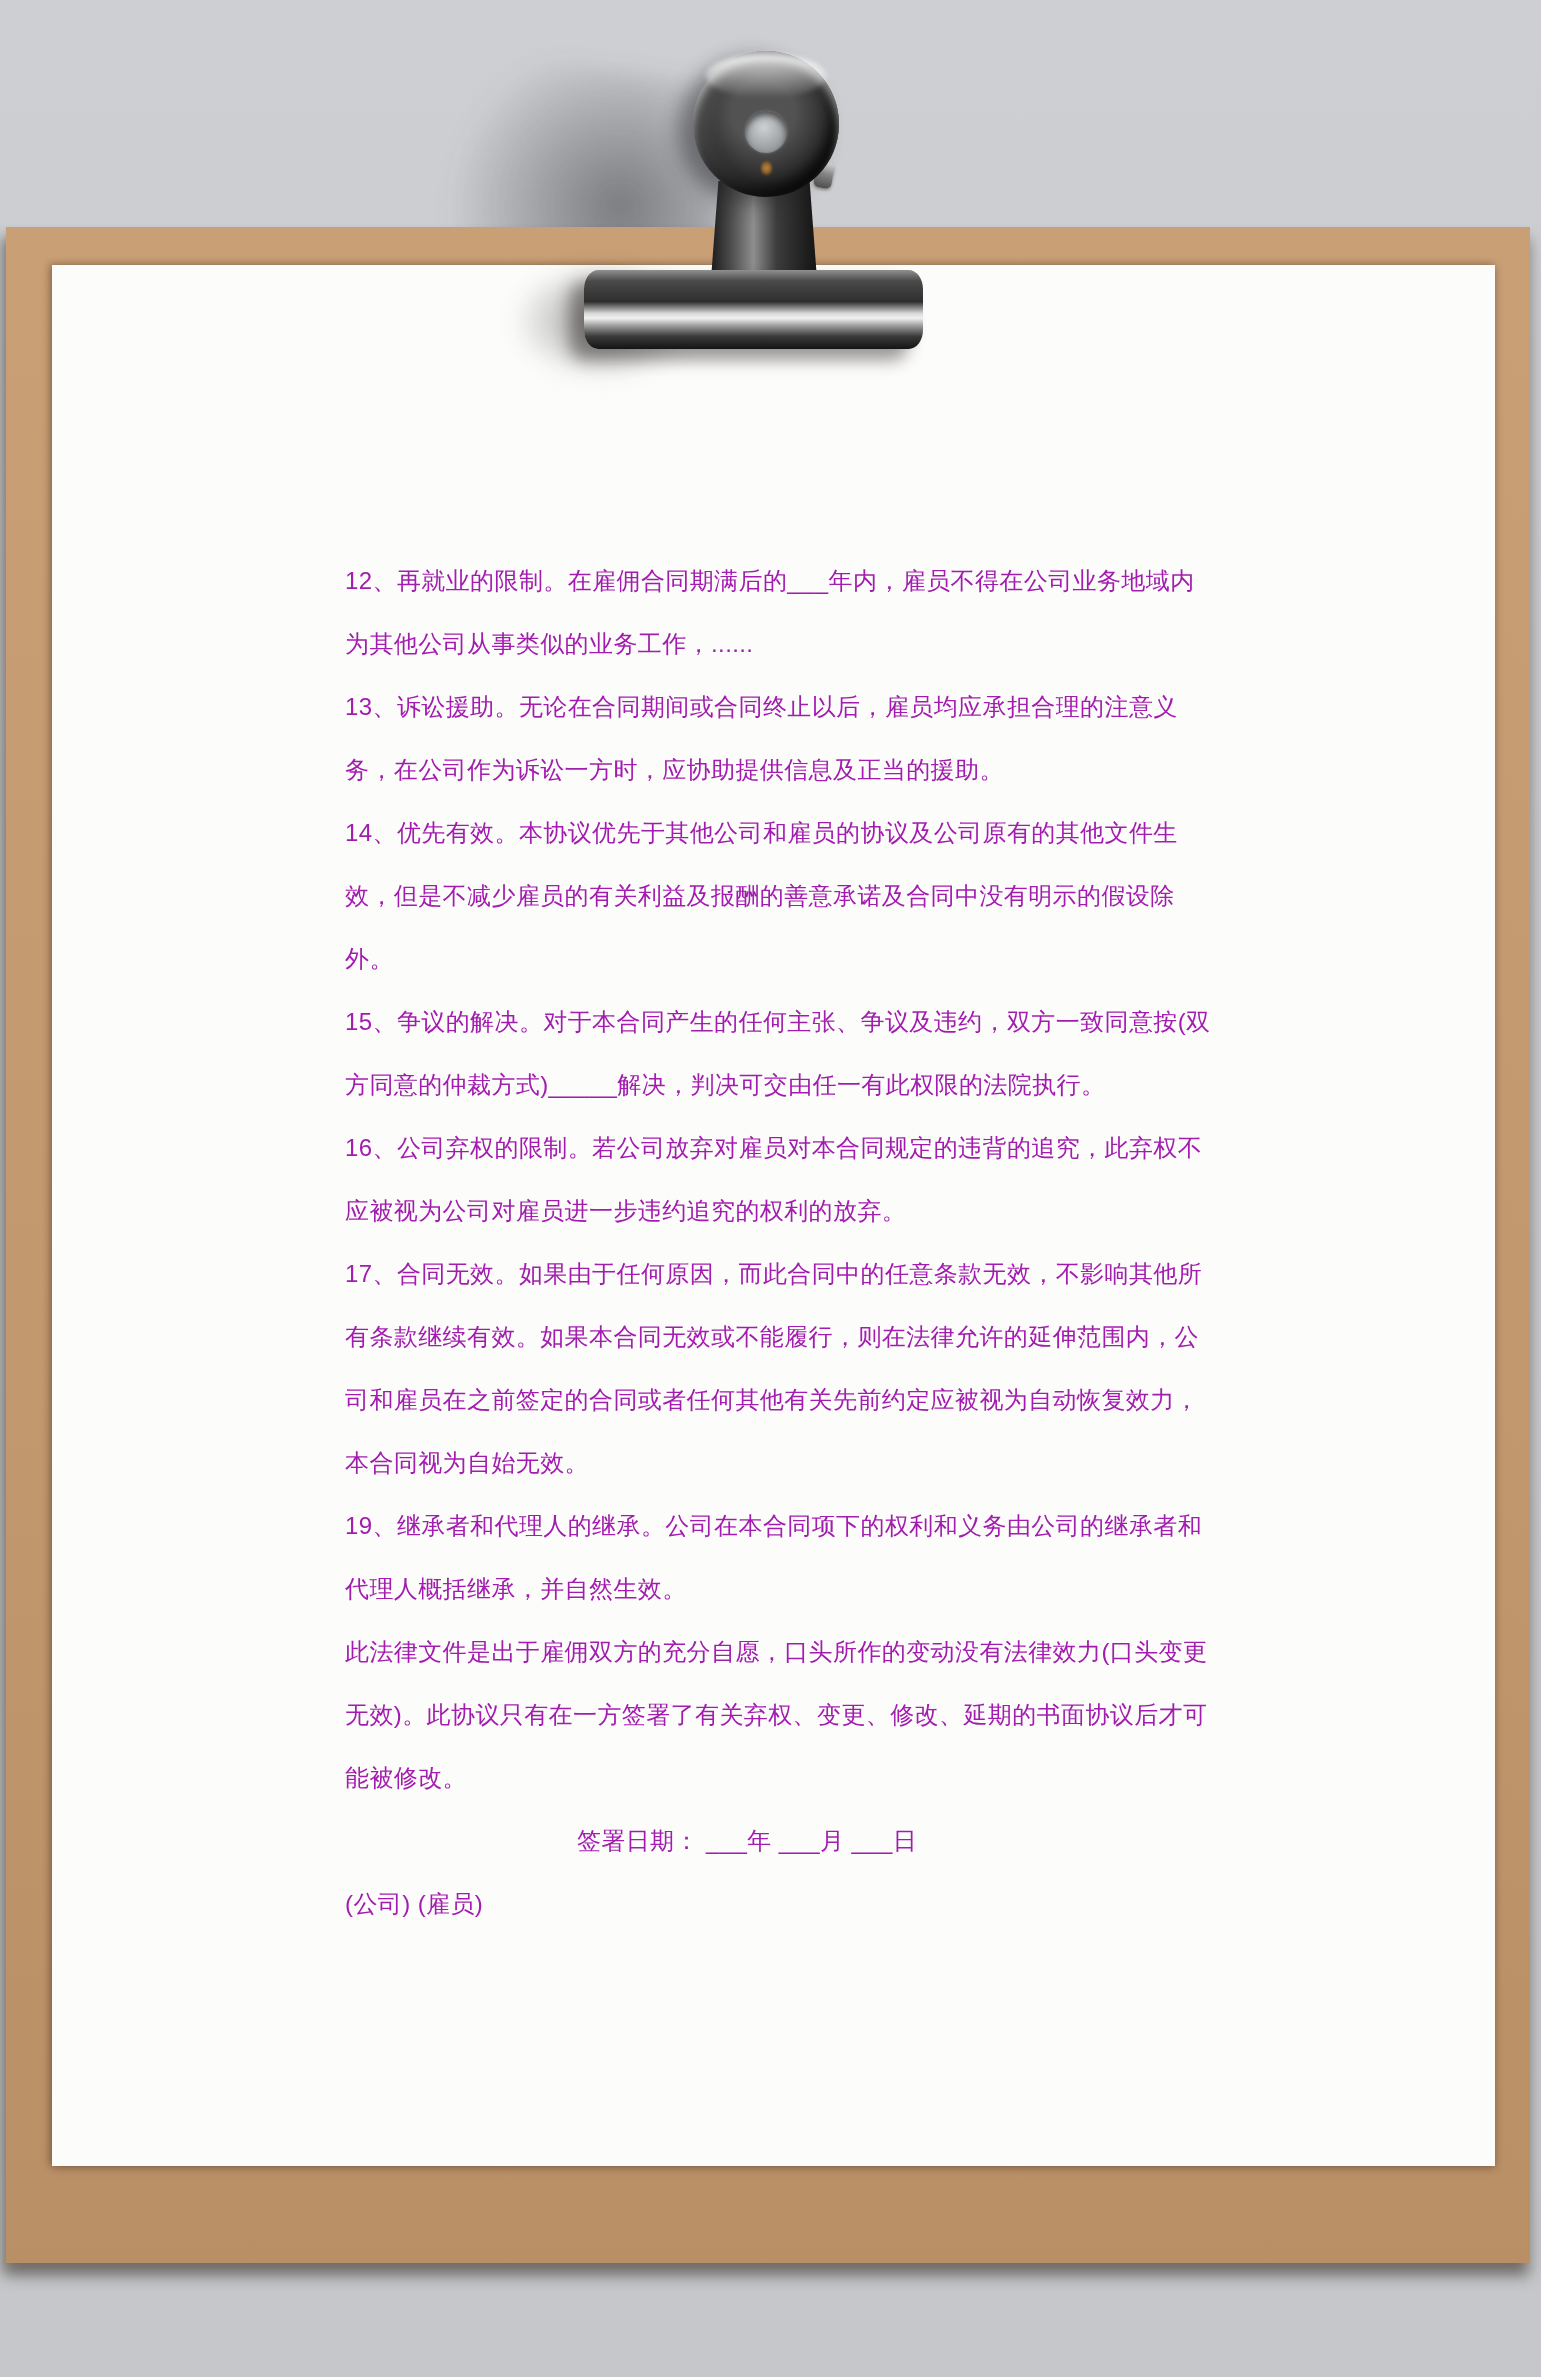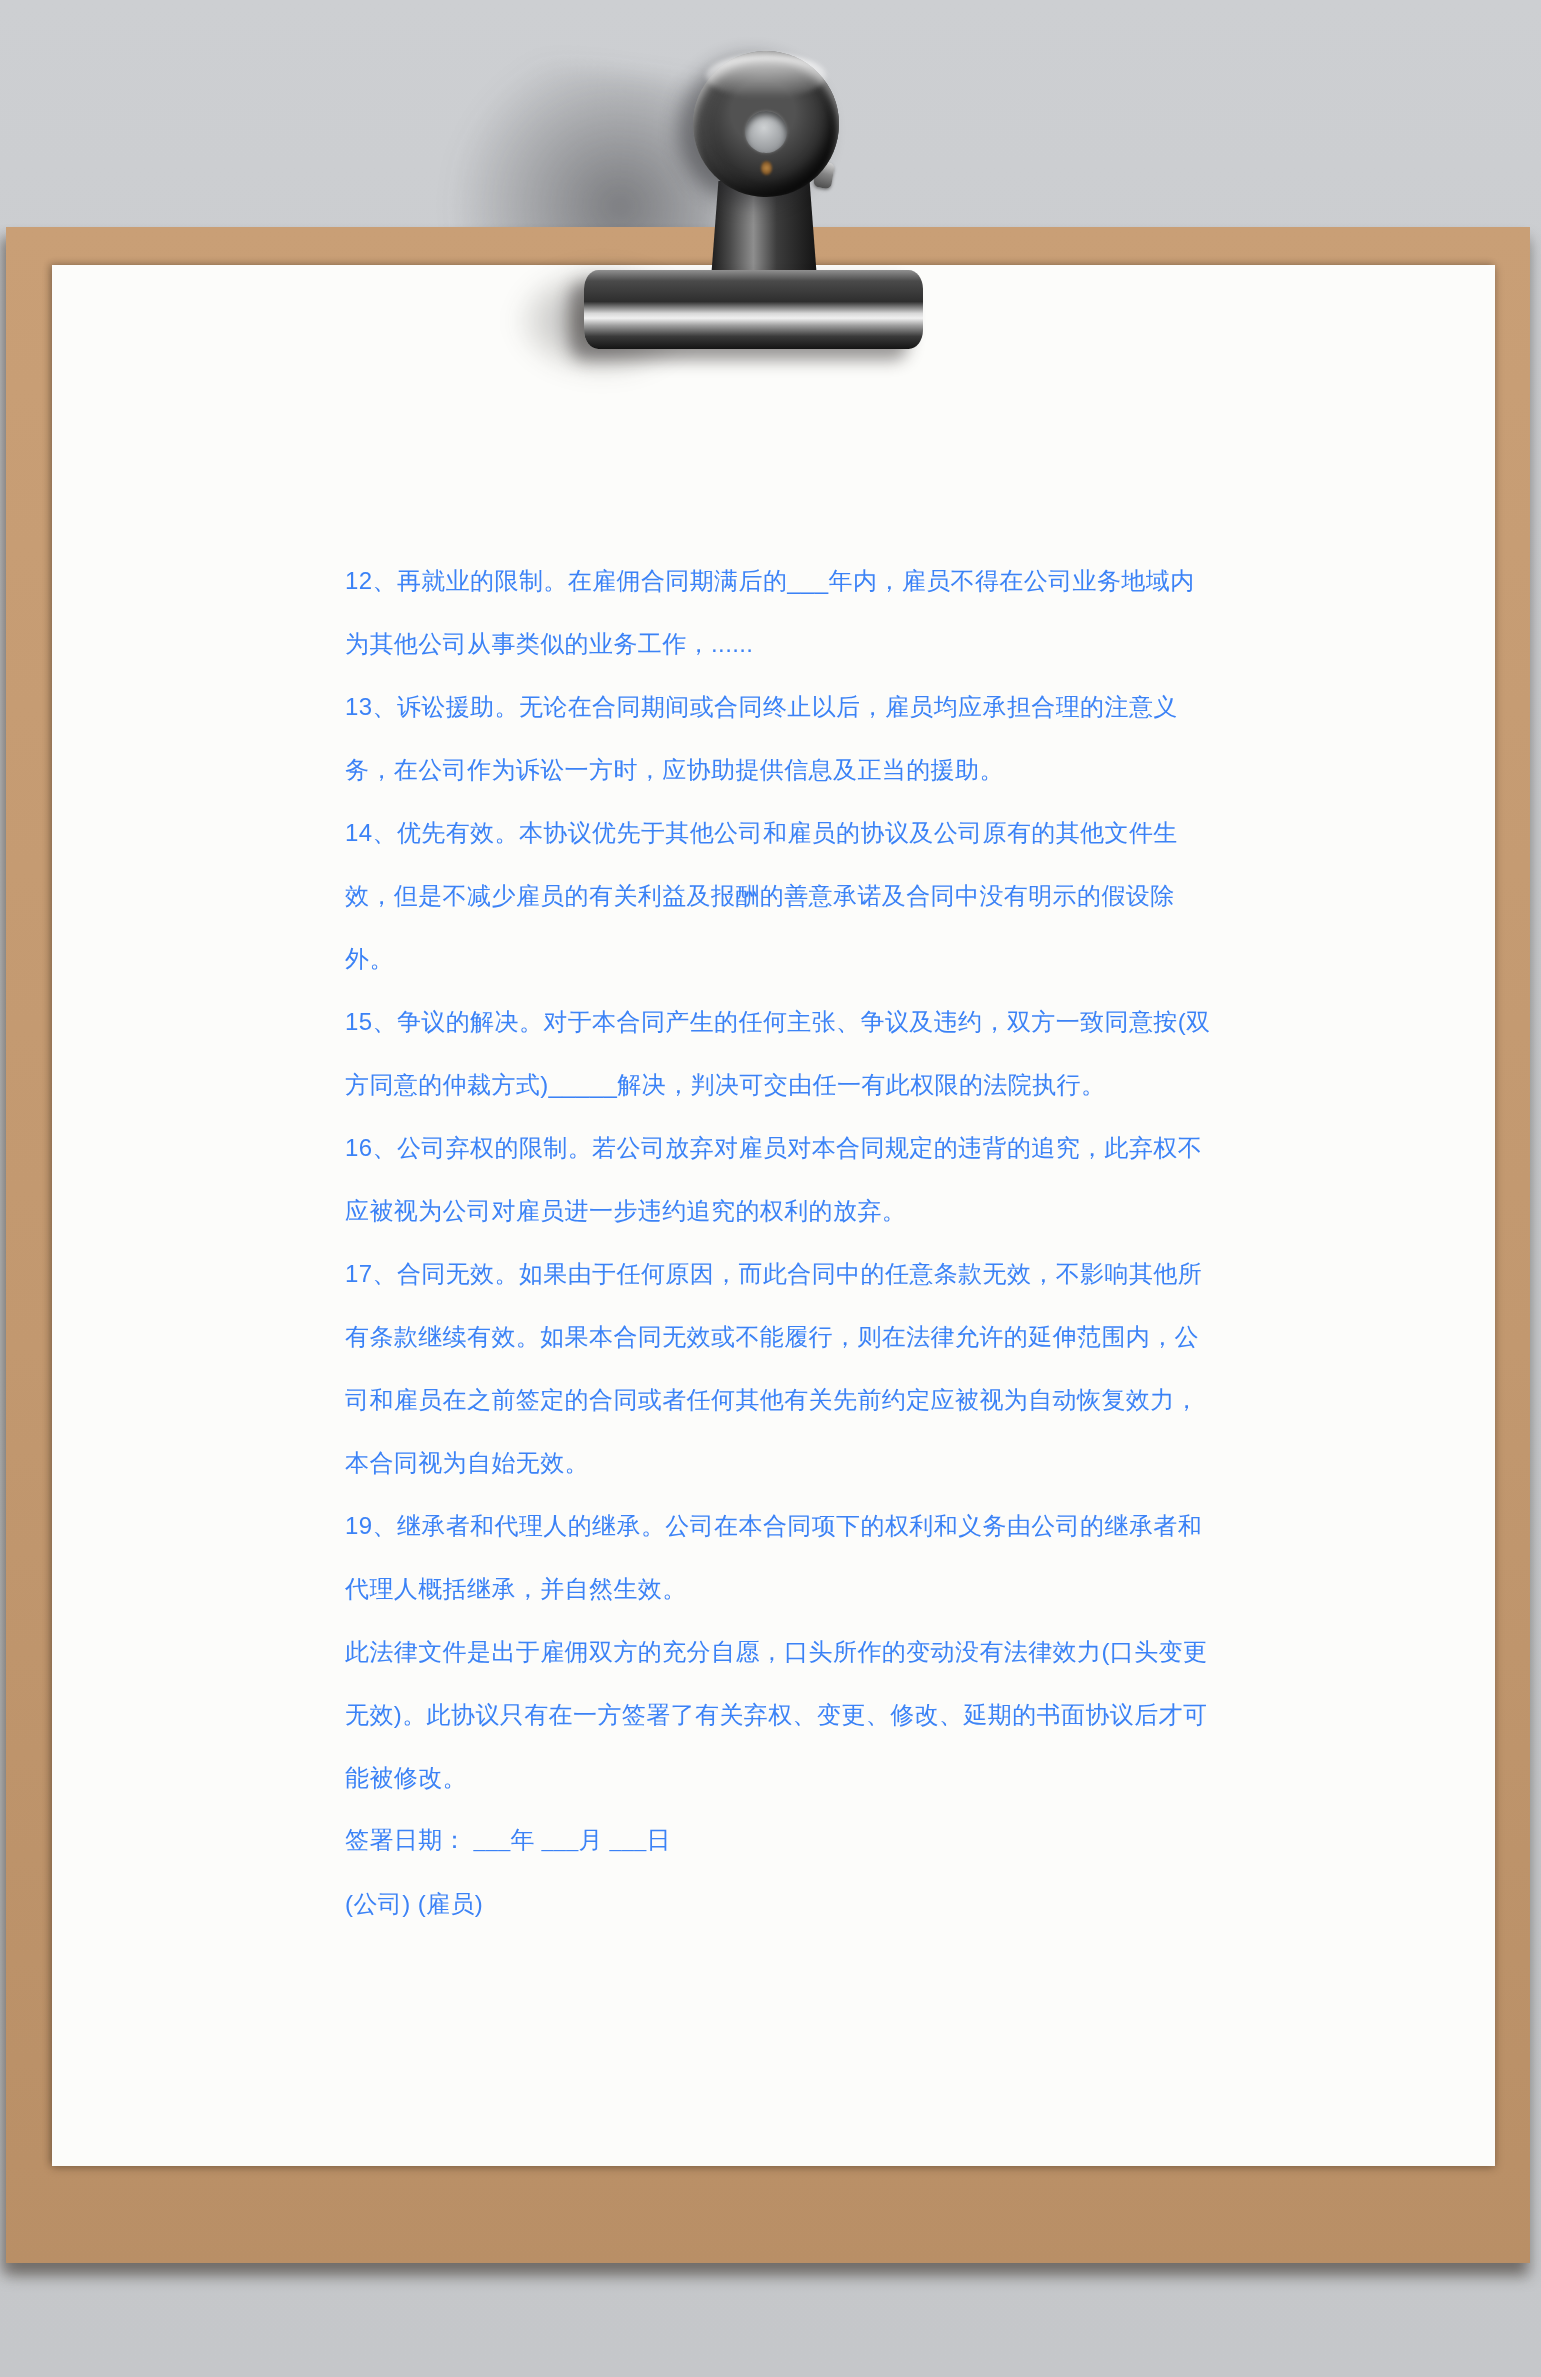--- a/index.html
+++ b/index.html
@@ -18,24 +18,24 @@
     background:linear-gradient(180deg,#c99f76 0%,#c2986f 55%,#b98f66 100%);
     box-shadow:-5.6px 9.6px 11.2px rgba(60,50,40,0.30),0 13px 14.4px rgba(45,38,30,0.40);
   }
   .paper{
     position:absolute;left:52px;top:265px;width:1443px;height:1901px;
     background:#fcfcfa;
     box-shadow:0 2.4px 8px rgba(40,30,20,0.35),-3.2px -1.6px 6.4px rgba(40,30,20,0.20);
   }
   .doc-text{
     position:absolute;left:293px;top:284px;width:867px;
-    font-size:24px;line-height:63px;color:#3b82f6;letter-spacing:0.4px;
+    font-size:24px;line-height:63px;color:#a21caf;letter-spacing:0.4px;
   }
   .doc-text p{margin:0;}
-  .sig-date{text-align:left;padding-right:63px;font-family:Liberation Serif, serif;}
+  .sig-date{text-align:center;padding-right:63px;}
   .sig-parties{text-align:left;padding-right:127px;}
   .clip-shadow-bar{
     position:absolute;left:510px;top:261px;width:185px;height:120px;
     background:radial-gradient(ellipse,rgba(40,38,36,0.45),rgba(40,38,36,0) 70%);
     filter:blur(9.6px);
   }
   .clip-stem{
     position:absolute;left:711px;top:181px;width:106px;height:98px;
     background:linear-gradient(90deg,#1c1c1c 0%,#4a4a4a 18%,#8e8e8e 40%,#3c3c3c 62%,#141414 100%);
     clip-path:polygon(7% 0,93% 0,100% 100%,0 100%);

